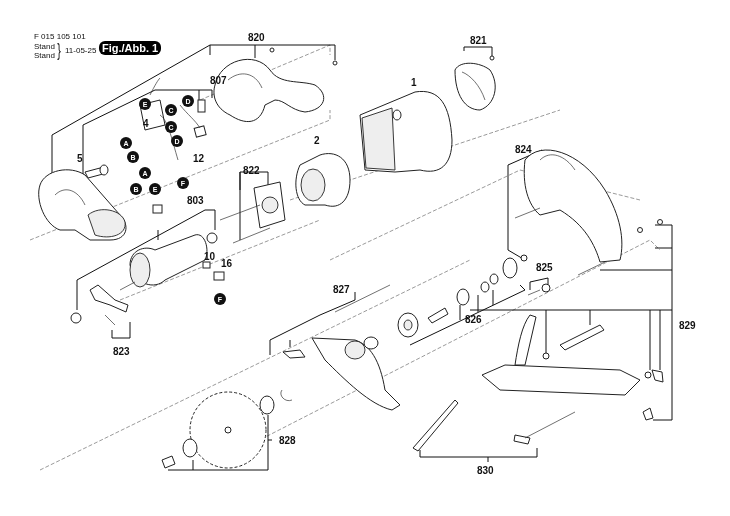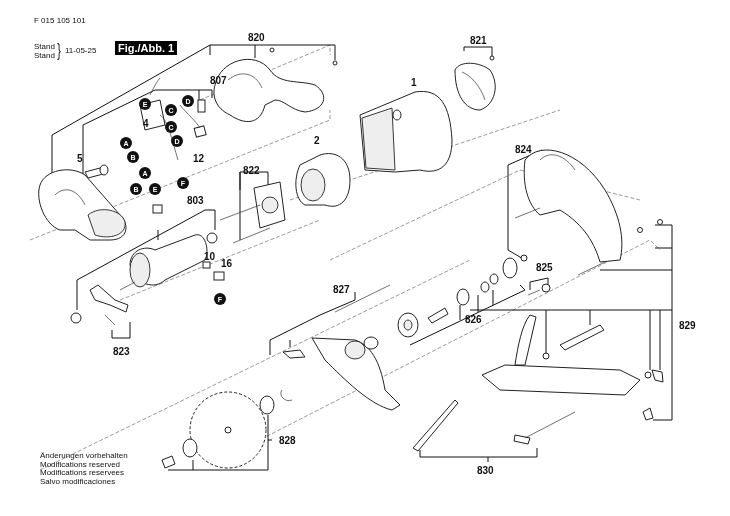--- a/index.html
+++ b/index.html
@@ -1,23 +1,23 @@
 <!DOCTYPE html>
 <html><head>
 <meta charset="utf-8">
 <style>
   html,body{margin:0;padding:0;background:#ffffff;}
   #page{position:relative;width:730px;height:516px;overflow:hidden;background:#fff;font-family:"Liberation Sans",sans-serif;color:#111;}
   .hdr{position:absolute;font-size:8px;line-height:9px;}
-  #docno{left:34px;top:16px;text-align:right;}
+  #docno{left:34px;top:32px;text-align:right;}
   #stand{left:34px;top:42px;}
   #issue{left:34px;top:51px;}
   #brace{left:56px;top:40px;font-size:18px;line-height:20px;transform:scaleX(0.6);}
   #date{left:65px;top:46px;text-align:center;}
-  #fig{position:absolute;left:115px;top:41px;background:#000;color:#fff;font-weight:bold;font-size:11px;line-height:14px;padding:0 3px;}
+  #fig{position:absolute;left:99px;top:41px;background:#000;color:#fff;font-weight:bold;font-size:11px;line-height:14px;padding:0 3px;border-radius:6px;}
   #notes{position:absolute;left:40px;top:452px;font-size:8px;line-height:8.5px;}
   svg{position:absolute;left:0;top:0;}
   .lbl{font-family:"Liberation Sans",sans-serif;font-size:10px;font-weight:bold;fill:#111;}
   .ltr{font-family:"Liberation Sans",sans-serif;font-size:7px;font-weight:bold;fill:#fff;text-anchor:middle;}
   .part{fill:#fff;stroke:#222;stroke-width:1;}
   .shade{fill:#eee;stroke:#222;stroke-width:0.9;}
   .ln{fill:none;stroke:#111;stroke-width:1;}
   .dash{fill:none;stroke:#555;stroke-width:0.6;stroke-dasharray:4 2;}
   .thin{fill:none;stroke:#333;stroke-width:0.7;}
 </style>
@@ -26,26 +26,20 @@
 
 <div id="page">
 
   <div class="hdr" id="docno">F 015 105 101</div>
   <div class="hdr" id="stand">Stand</div>
   <div class="hdr" id="issue">Stand</div>
   <div class="hdr" id="brace">}</div>
   <div class="hdr" id="date">11-05-25</div>
   <div id="fig">Fig./Abb. 1</div>
 
-  <div id="notes">
-    <div>Änderungen vorbehalten</div>
-    <div>Modifications reserved</div>
-    <div>Modifications reservees</div>
-    <div>Salvo modificaciones</div>
-  </div>
 
   <svg width="730" height="516" viewBox="0 0 730 516">
 
     <g>
       <polyline class="dash" points="30,240 330,120 330,110"></polyline>
       <polyline class="dash" points="200,100 330,45 330,55"></polyline>
       <polyline class="dash" points="40,470 470,260"></polyline>
       <polyline class="dash" points="240,450 650,240 660,250"></polyline>
       <polyline class="dash" points="290,200 560,110"></polyline>
       <polyline class="dash" points="330,260 520,170 640,200"></polyline>

